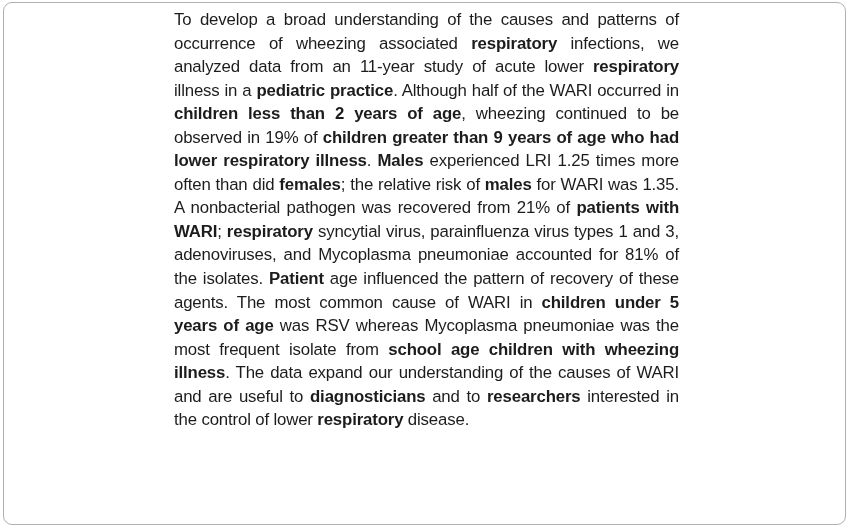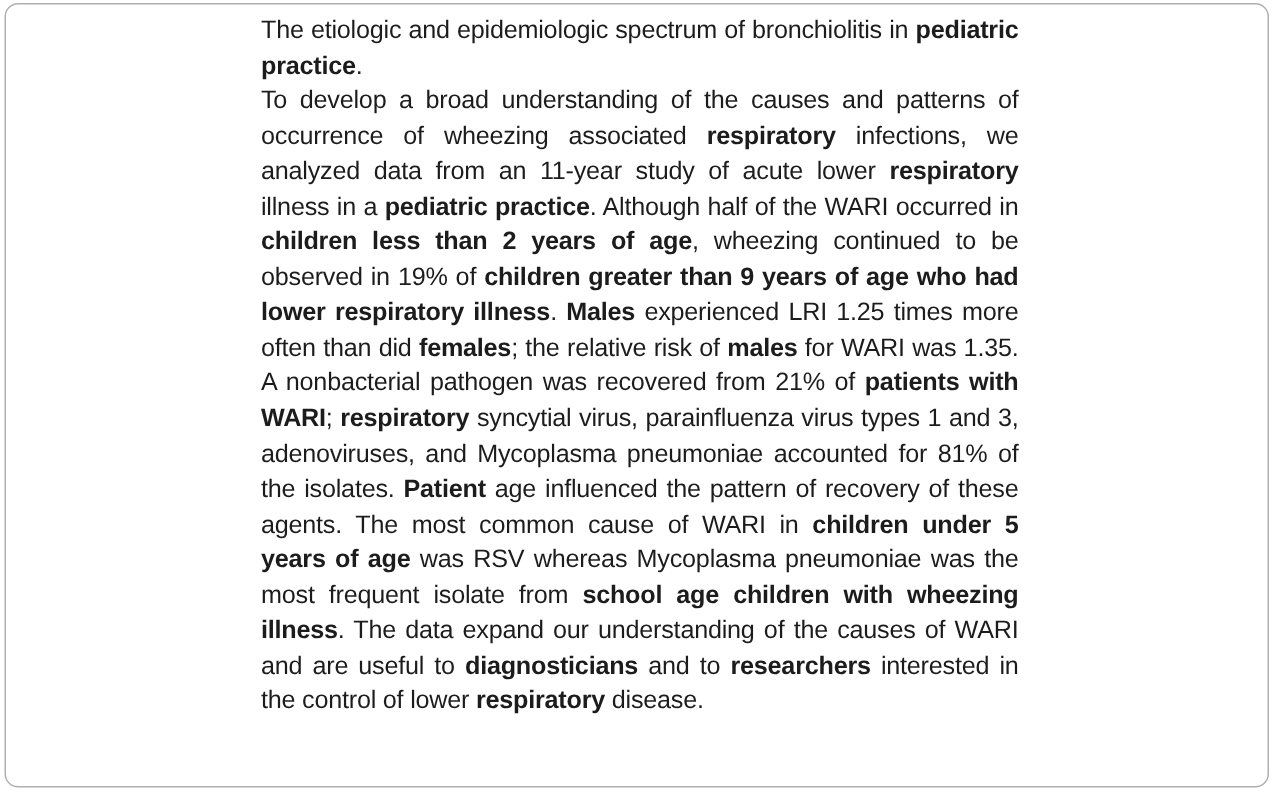--- a/index.html
+++ b/index.html
@@ -40,16 +40,15 @@
   }
   .b {
     font-weight: 700;
   }
 </style>
 </head>
 <body style="--background: #ffffff; --border: #b0b0b0; --text: #1c1c1c;">
 
 <div class="card">
   <div class="text-block">
-    <p><span>The etiologic and epidemiologic spectrum of bronchiolitis in </span><span class="b">pediatric practice</span><span>.</span></p>
     <p><span>To develop a broad understanding of the causes and patterns of occurrence of wheezing associated </span><span class="b">respiratory</span><span> infections, we analyzed data from an 11-year study of acute lower </span><span class="b">respiratory</span><span> illness in a </span><span class="b">pediatric practice</span><span>. Although half of the WARI occurred in </span><span class="b">children less than 2 years of age</span><span>, wheezing continued to be observed in 19% of </span><span class="b">children greater than 9 years of age who had lower respiratory illness</span><span>. </span><span class="b">Males</span><span> experienced LRI 1.25 times more often than did </span><span class="b">females</span><span>; the relative risk of </span><span class="b">males</span><span> for WARI was 1.35. A nonbacterial pathogen was recovered from 21% of </span><span class="b">patients with WARI</span><span>; </span><span class="b">respiratory</span><span> syncytial virus, parainfluenza virus types 1 and 3, adenoviruses, and Mycoplasma pneumoniae accounted for 81% of the isolates. </span><span class="b">Patient</span><span> age influenced the pattern of recovery of these agents. The most common cause of WARI in </span><span class="b">children under 5 years of age</span><span> was RSV whereas Mycoplasma pneumoniae was the most frequent isolate from </span><span class="b">school age children with wheezing illness</span><span>. The data expand our understanding of the causes of WARI and are useful to </span><span class="b">diagnosticians</span><span> and to </span><span class="b">researchers</span><span> interested in the control of lower </span><span class="b">respiratory</span><span> disease.</span></p>
   </div>
 </div>
 
 </body></html>

